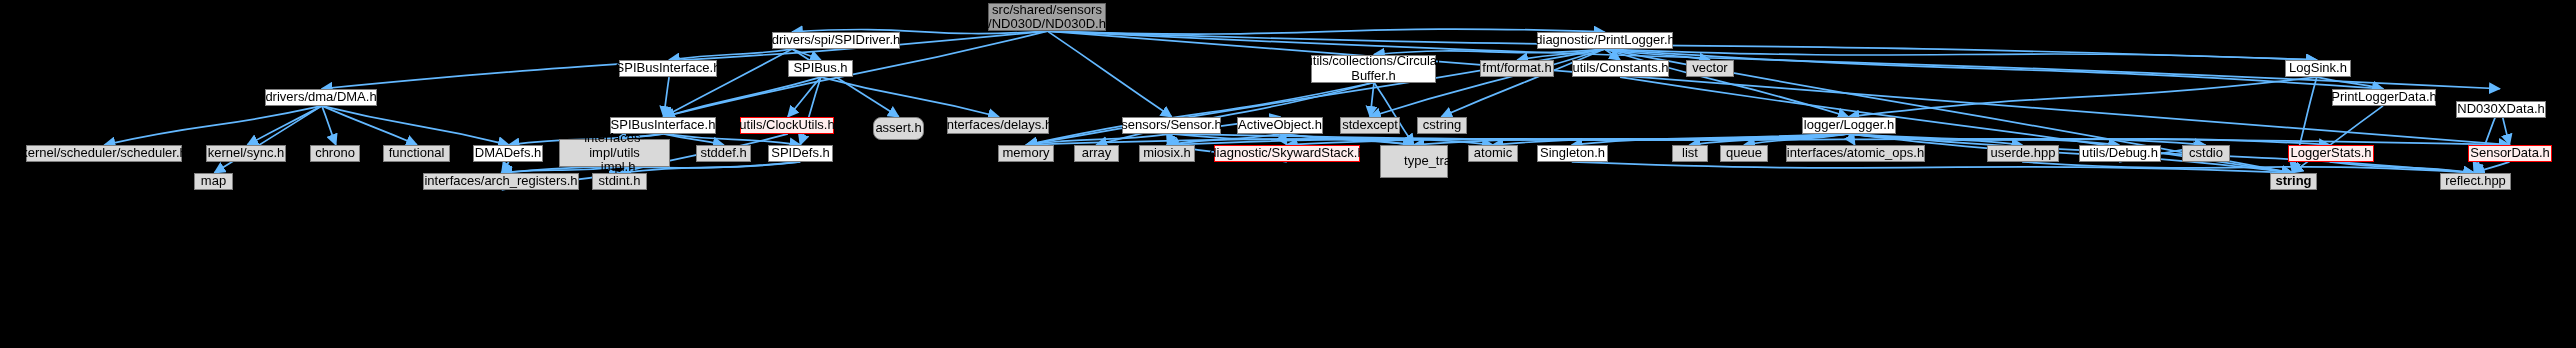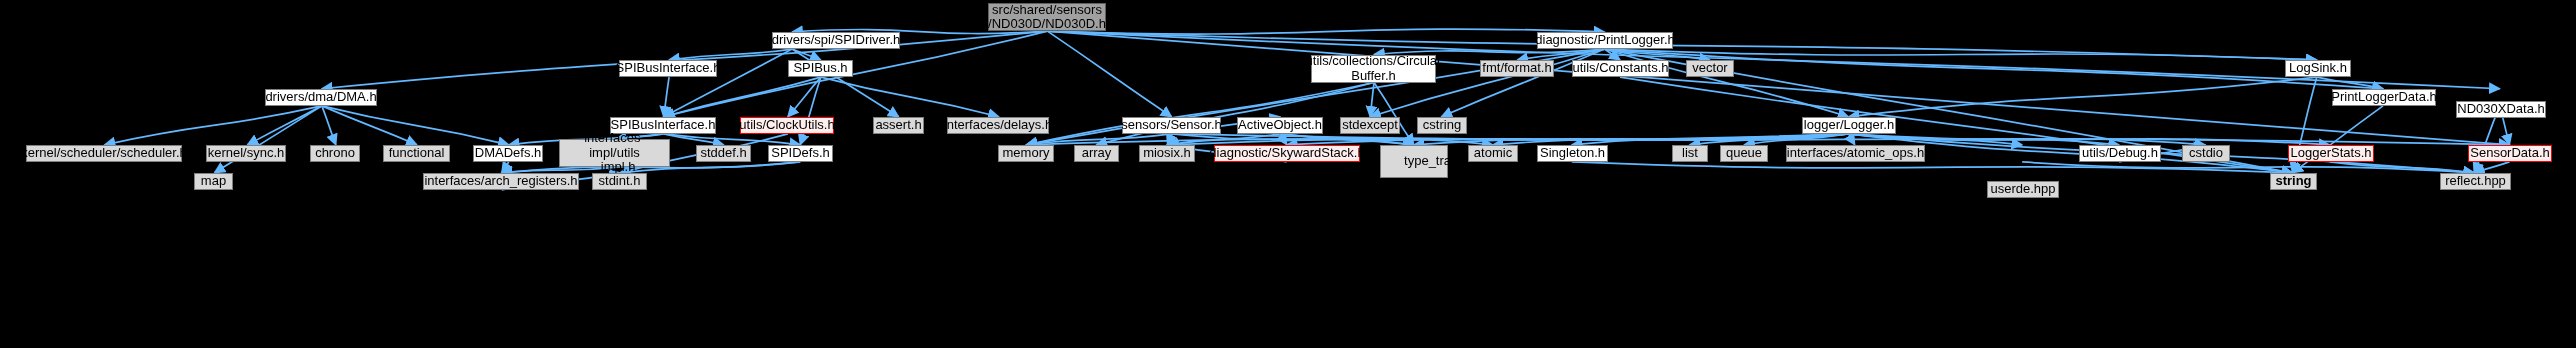--- a/index.html
+++ b/index.html
@@ -142,21 +142,21 @@
 Buffer.h</div>
       <div class="node" style="left: 1480px; top: 60px; width: 74px; height: 17px;">fmt/format.h</div>
       <div class="node white" style="left: 1572px; top: 60px; width: 97px; height: 17px;">utils/Constants.h</div>
       <div class="node" style="left: 1686px; top: 60px; width: 48px; height: 17px;">vector</div>
       <div class="node white" style="left: 2285px; top: 60px; width: 66px; height: 17px;">LogSink.h</div>
       <div class="node white" style="left: 265px; top: 89px; width: 112px; height: 17px;">drivers/dma/DMA.h</div>
       <div class="node white" style="left: 2332px; top: 89px; width: 104px; height: 17px;">PrintLoggerData.h</div>
       <div class="node white" style="left: 2456px; top: 89px; width: 90px; height: 17px; margin-top: 12px;">ND030XData.h</div>
       <div class="node white" style="left: 610px; top: 117px; width: 106px; height: 17px;">SPIBusInterface.h</div>
       <div class="node red" style="left: 740px; top: 117px; width: 94px; height: 17px;">utils/ClockUtils.h</div>
-      <div class="node" style="left: 873px; top: 117px; width: 51px; height: 17px;">assert.h</div>
+      <div class="node" style="left: 873px; top: 117px; width: 51px; height: 23px; border-radius: 8px;">assert.h</div>
       <div class="node" style="left: 947px; top: 117px; width: 102px; height: 17px;">interfaces/delays.h</div>
       <div class="node white" style="left: 1122px; top: 117px; width: 99px; height: 17px;">sensors/Sensor.h</div>
       <div class="node white" style="left: 1237px; top: 117px; width: 86px; height: 17px;">ActiveObject.h</div>
       <div class="node" style="left: 1340px; top: 117px; width: 60px; height: 17px;">stdexcept</div>
       <div class="node" style="left: 1417px; top: 117px; width: 50px; height: 17px;">cstring</div>
       <div class="node white" style="left: 1802px; top: 117px; width: 94px; height: 17px;">logger/Logger.h</div>
       <div class="node" style="left: 26px; top: 145px; width: 156px; height: 17px;">kernel/scheduler/scheduler.h</div>
       <div class="node" style="left: 206px; top: 145px; width: 80px; height: 17px;">kernel/sync.h</div>
       <div class="node" style="left: 310px; top: 145px; width: 50px; height: 17px;">chrono</div>
       <div class="node" style="left: 383px; top: 145px; width: 67px; height: 17px;">functional</div>
@@ -168,21 +168,21 @@
       <div class="node" style="left: 998px; top: 145px; width: 56px; height: 17px;">memory</div>
       <div class="node" style="left: 1074px; top: 145px; width: 45px; height: 17px;">array</div>
       <div class="node" style="left: 1139px; top: 145px; width: 56px; height: 17px;">miosix.h</div>
       <div class="node red" style="left: 1214px; top: 145px; width: 146px; height: 17px;">diagnostic/SkywardStack.h</div>
       <div class="node" style="left: 1380px; top: 145px; width: 68px; height: 33px; padding-left: 44px;">type_traits</div>
       <div class="node" style="left: 1468px; top: 145px; width: 50px; height: 17px;">atomic</div>
       <div class="node white" style="left: 1537px; top: 145px; width: 71px; height: 17px;">Singleton.h</div>
       <div class="node" style="left: 1672px; top: 145px; width: 36px; height: 17px;">list</div>
       <div class="node" style="left: 1720px; top: 145px; width: 48px; height: 17px;">queue</div>
       <div class="node" style="left: 1786px; top: 145px; width: 139px; height: 17px;">interfaces/atomic_ops.h</div>
-      <div class="node" style="left: 1987px; top: 145px; width: 72px; height: 17px; margin-top: 36px;">userde.hpp</div>
+      <div class="node" style="left: 1987px; top: 145px; width: 72px; height: 17px;">userde.hpp</div>
       <div class="node white" style="left: 2079px; top: 145px; width: 82px; height: 17px; text-align: center;">utils/Debug.h</div>
       <div class="node" style="left: 2182px; top: 145px; width: 48px; height: 17px;">cstdio</div>
       <div class="node red" style="left: 2288px; top: 145px; width: 86px; height: 17px;">LoggerStats.h</div>
       <div class="node red" style="left: 2468px; top: 145px; width: 84px; height: 17px;">SensorData.h</div>
       <div class="node" style="left: 194px; top: 173px; width: 39px; height: 17px;">map</div>
       <div class="node" style="left: 423px; top: 173px; width: 156px; height: 17px;">interfaces/arch_registers.h</div>
       <div class="node" style="left: 592px; top: 173px; width: 55px; height: 17px;">stdint.h</div>
       <div class="node" style="left: 2270px; top: 173px; width: 47px; height: 17px; font-weight: bold;">string</div>
       <div class="node" style="left: 2440px; top: 173px; width: 71px; height: 17px;">reflect.hpp</div>
     </div>

